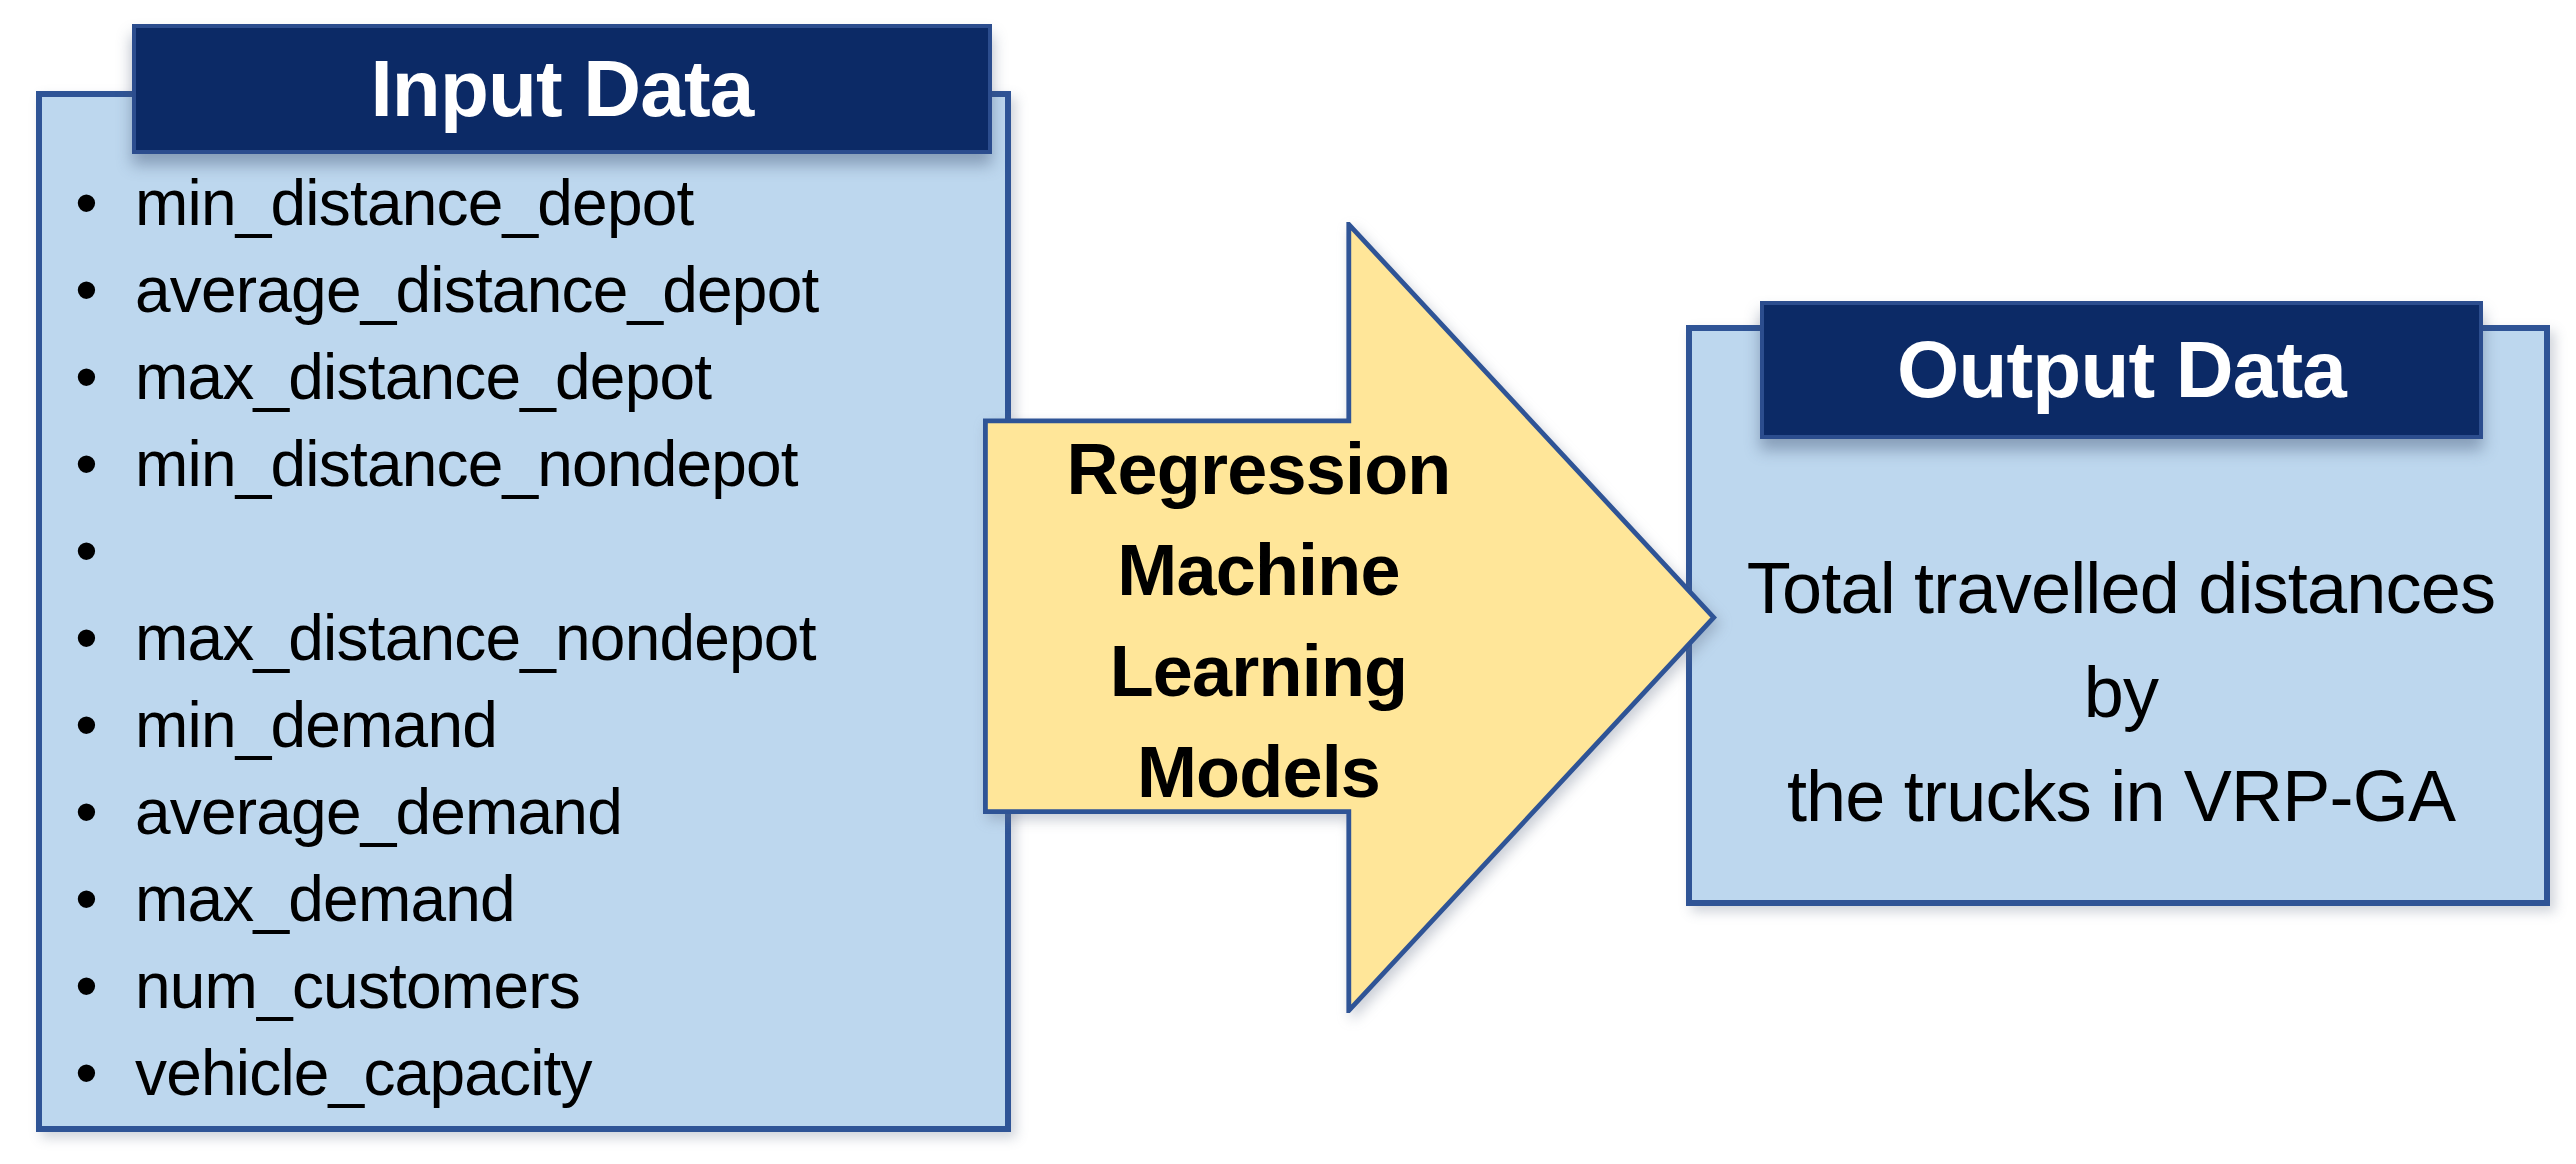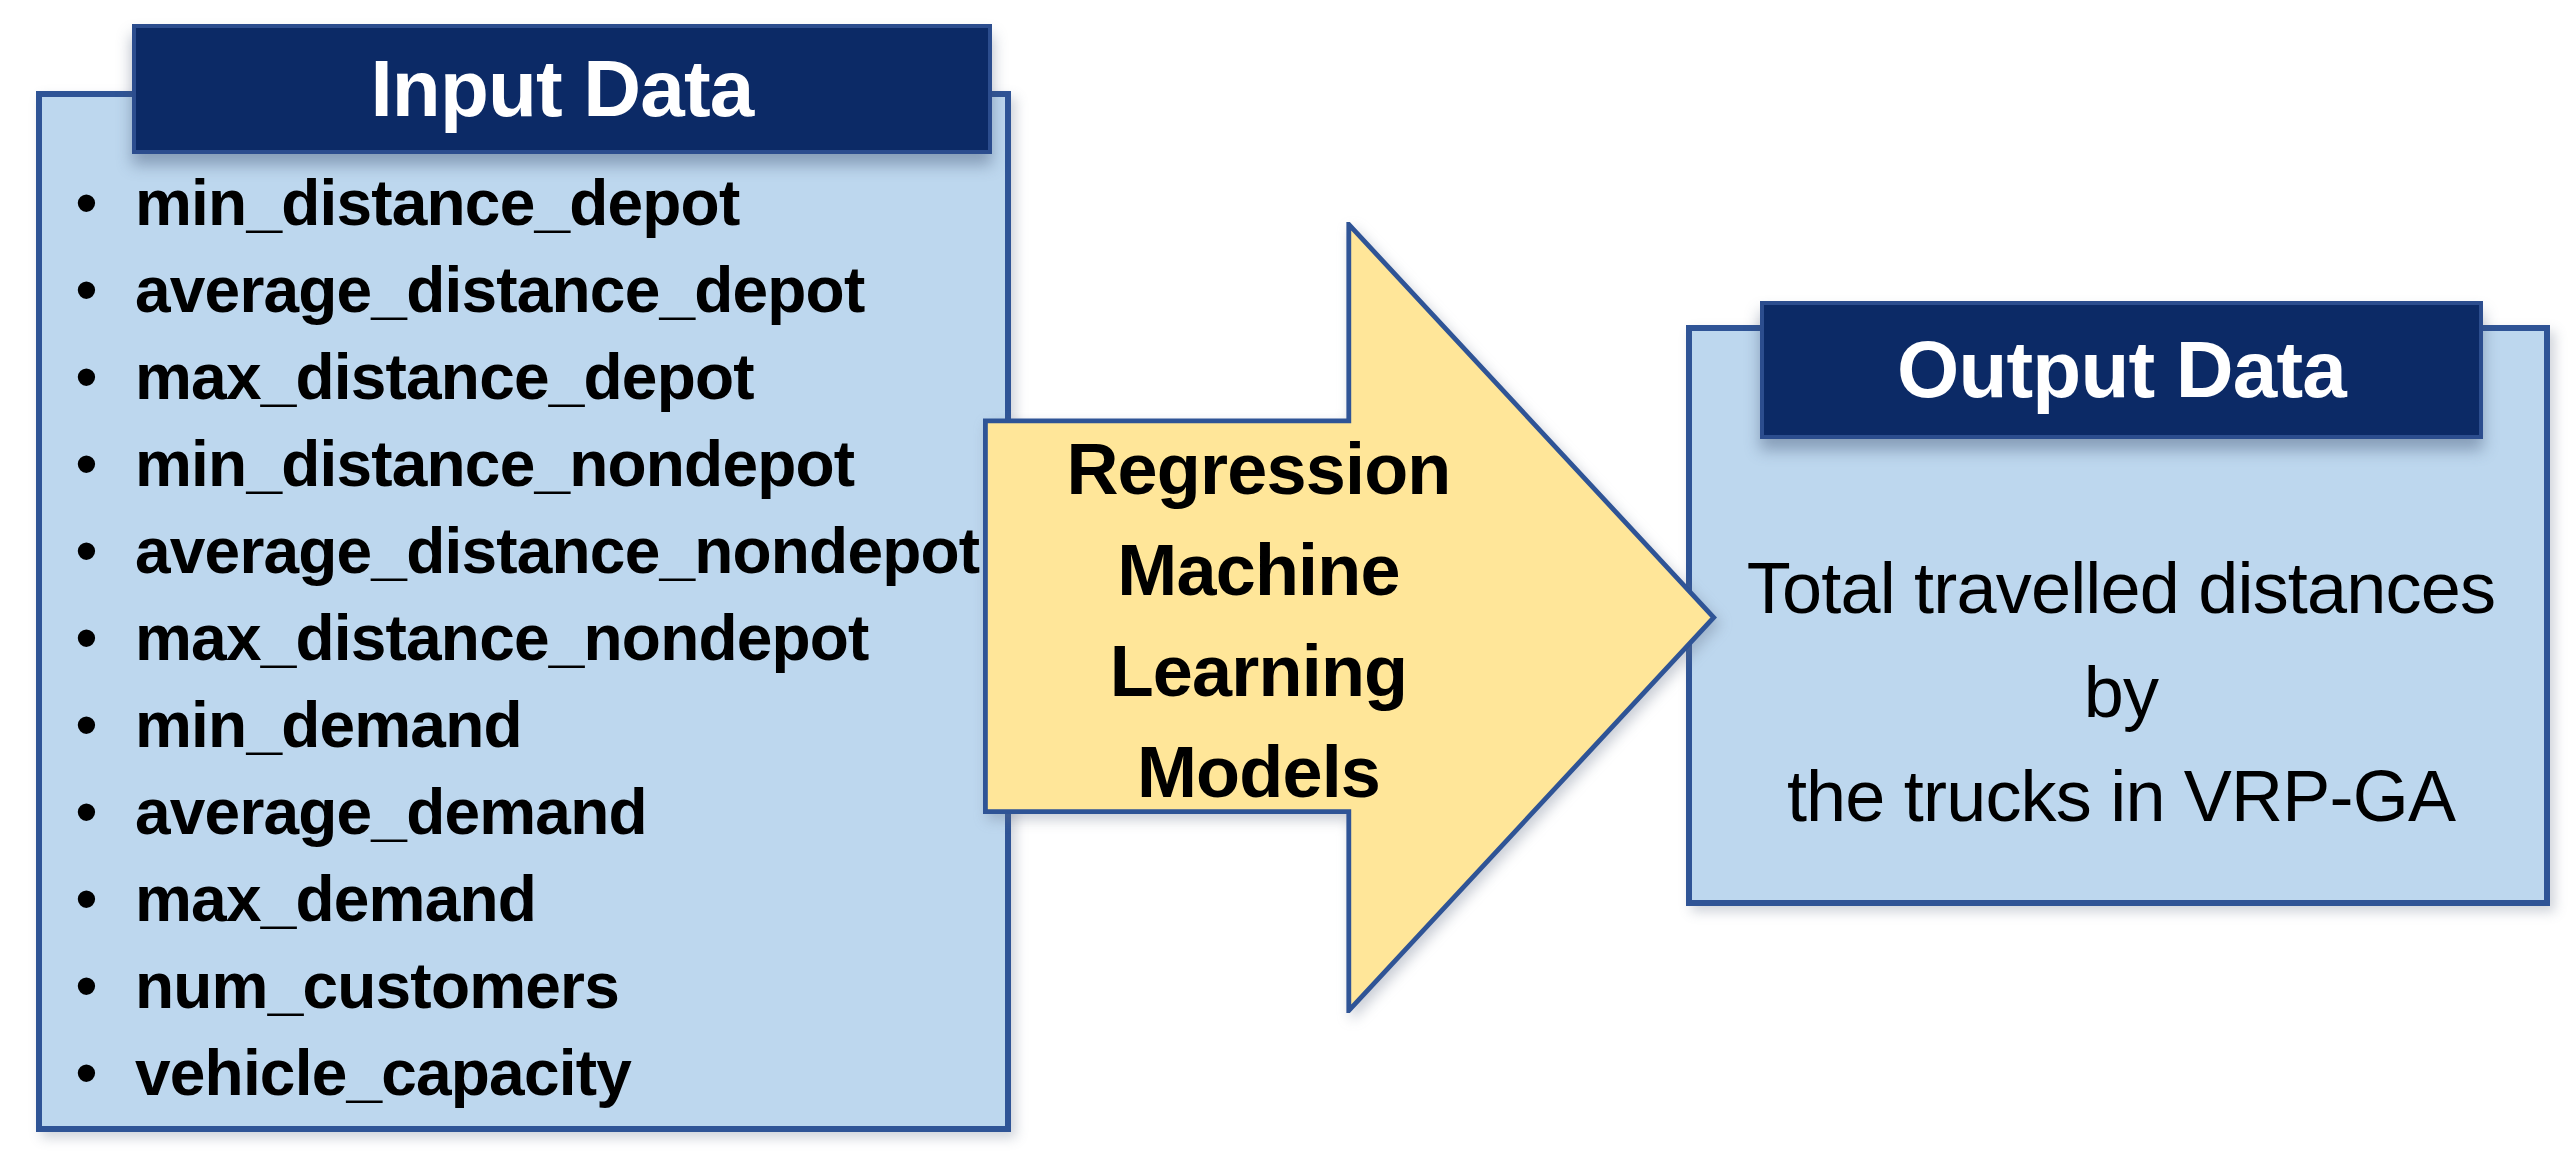--- a/index.html
+++ b/index.html
@@ -57,21 +57,21 @@
     height: 87px;
     display: flex;
     align-items: center;
   }
   ul.feature-list .bullet {
     flex: 0 0 63px;
     padding-left: 3.2px;
     font-size: 64px;
     line-height: 1;
   }
-  ul.feature-list .li-text { white-space: nowrap; font-weight: bold; }
+  ul.feature-list .li-text { white-space: nowrap; }
 
   
   .arrow-svg {
     position: absolute;
     left: 983px; top: 222px; width: 734px; height: 791px;
     z-index: 2;
     filter: drop-shadow(4.8px 6.4px 6.4px rgba(100, 112, 135, 0.35));
   }
   .arrow-svg polygon {
     fill: var(--arrow-fill, #ffe699);
@@ -121,21 +121,20 @@
       <li>
         <span class="bullet">•</span>
         <span class="li-text">max_distance_depot</span>
       </li>
       <li>
         <span class="bullet">•</span>
         <span class="li-text">min_distance_nondepot</span>
       </li>
       <li>
         <span class="bullet">•</span>
-        <span class="li-text">average_distance_nondepot</span>
       </li>
       <li>
         <span class="bullet">•</span>
         <span class="li-text">max_distance_nondepot</span>
       </li>
       <li>
         <span class="bullet">•</span>
         <span class="li-text">min_demand</span>
       </li>
       <li>

